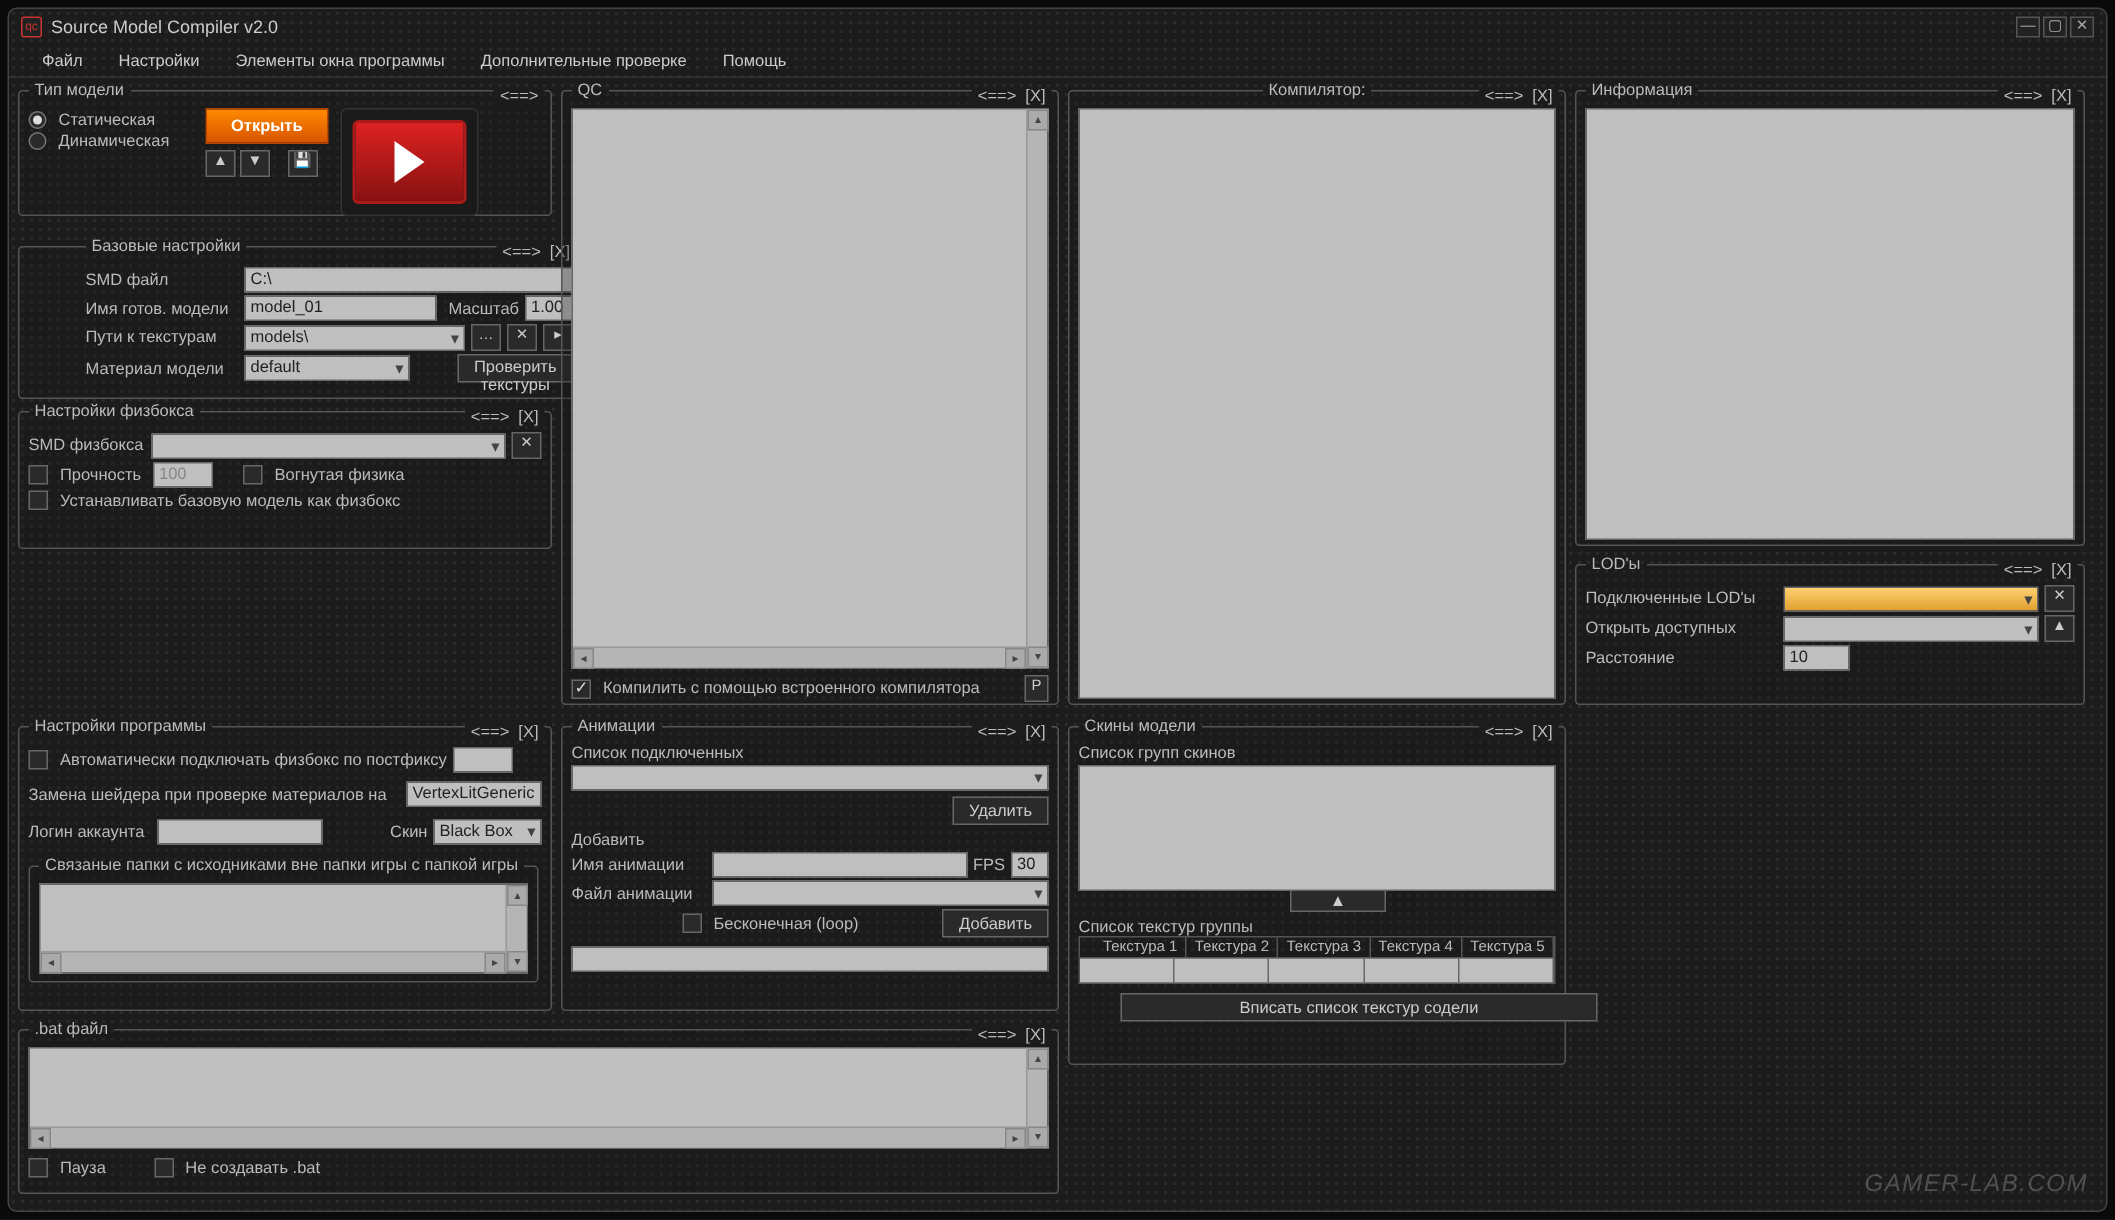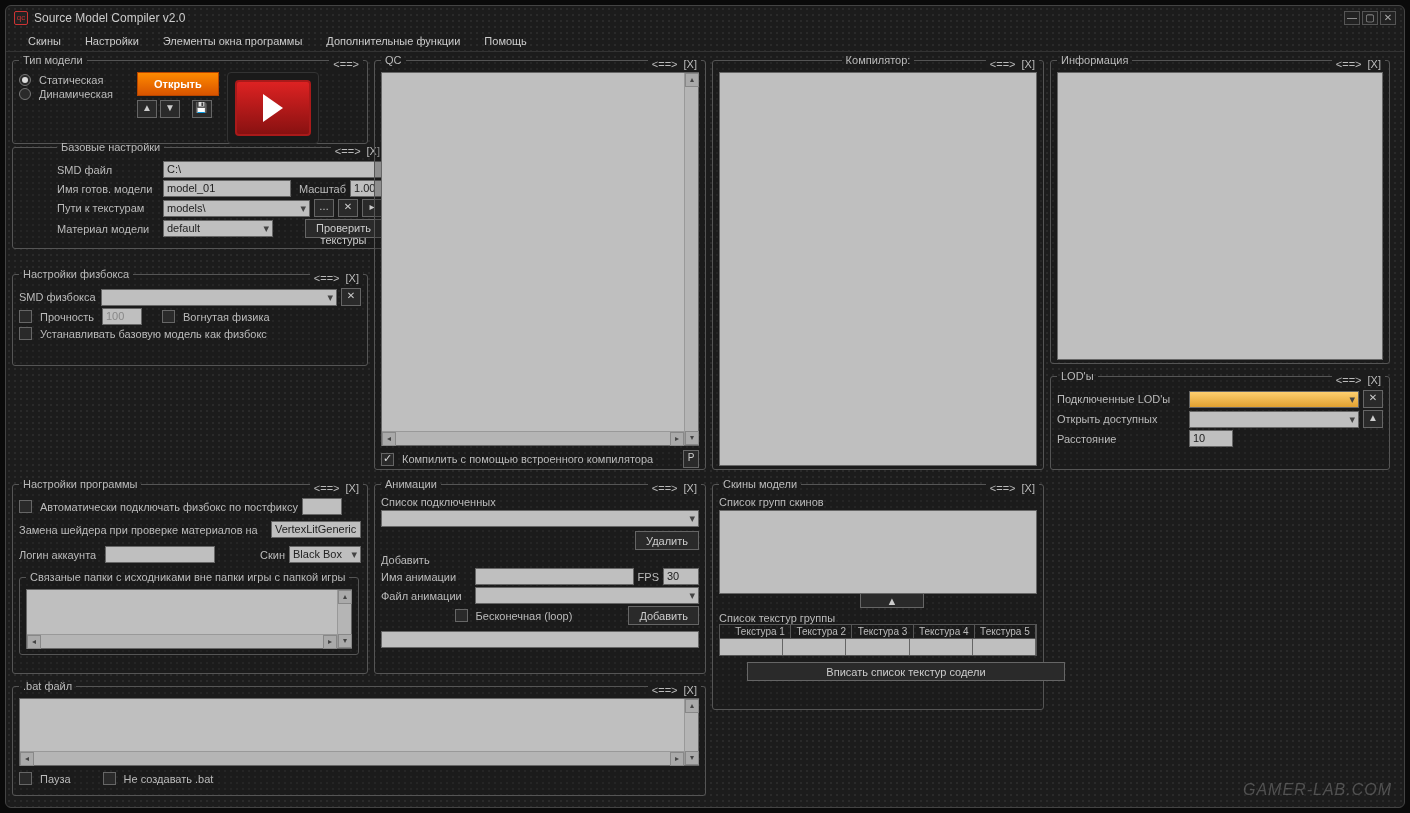--- a/index.html
+++ b/index.html
@@ -48,24 +48,24 @@
   <div class="titlebar">
     <div class="title-icon">qc</div>
     <div class="title-text">Source Model Compiler v2.0</div>
     <div class="win-btns">
       <div class="win-btn">—</div>
       <div class="win-btn">▢</div>
       <div class="win-btn">✕</div>
     </div>
   </div>
   <div class="menubar">
-    <div class="menu-item">Скины</div>
+    <div class="menu-item">Файл</div>
     <div class="menu-item">Настройки</div>
     <div class="menu-item">Элементы окна программы</div>
-    <div class="menu-item">Дополнительные функции</div>
+    <div class="menu-item">Дополнительные проверке</div>
     <div class="menu-item">Помощь</div>
   </div>
 
   <div class="content">
 
     <fieldset class="panel" style="left:0; top:0; width:356px; height:90px;">
       <legend>Тип модели</legend>
       <div class="panel-header-ctrl">
           <span>&lt;==&gt;</span>
         </div>
@@ -90,21 +90,21 @@
           </div>
         </div>
         <div class="btn-play">
           <div class="btn-play-inner">
               <div class="play-tri"></div>
             </div>
         </div>
       </div>
     </fieldset>
 
-    <fieldset class="panel" style="left:0; top:87px; width:356px; height:108px;padding-left:44px;">
+    <fieldset class="panel" style="left:0; top:104px; width:356px; height:108px;padding-left:44px;">
       <legend>Базовые настройки</legend>
       <div class="panel-header-ctrl">
           <span>&lt;==&gt;</span>
           <span>[X]</span>
         </div>
       <div class="row">
           <span style="width:102px;">SMD файл</span>
           <div class="text-input" style="flex:1;">C:\</div>
         </div>
       <div class="row">
@@ -245,21 +245,21 @@
       <div>Список подключенных</div>
       <div class="dropdown" style="width:100%; margin-top:2px;"></div>
       <div class="row" style="justify-content:flex-end; margin-top:4px;">
           <button class="btn">Удалить</button>
         </div>
       <div style="margin-top:4px;">Добавить</div>
       <div class="row">
           <span style="width:90px;">Имя анимации</span>
           <div class="text-input" style="flex:1;"></div>
           <span>FPS</span>
-          <div class="text-input" style="width:36px;">30</div>
+          <div class="text-input" style="width:25px;">30</div>
         </div>
       <div class="row">
           <span style="width:90px;">Файл анимации</span>
           <div class="dropdown" style="flex:1;"></div>
         </div>
       <div class="row" style="justify-content:flex-end;">
           <span class="checkbox"></span>
           <span>Бесконечная (loop)</span>
           <span style="width:20px;"></span>
           <button class="btn">Добавить</button>

